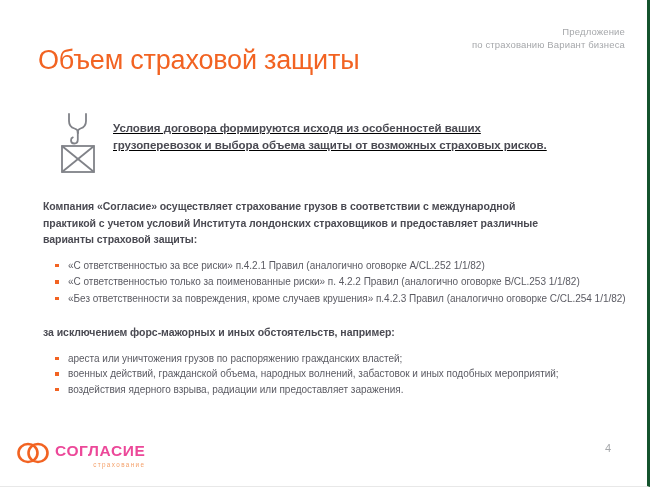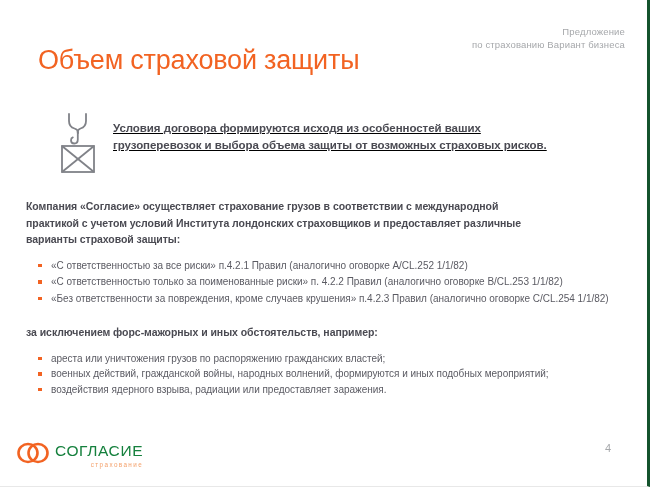--- a/index.html
+++ b/index.html
@@ -69,21 +69,21 @@
     font-weight: bold;
     color: #4a4a52;
     padding-top: 10px;
     letter-spacing: -0.05px;
   }
   .callout-text div { white-space: nowrap; }
 
   
   .body-block {
     position: absolute;
-    left: 26px;
+    left: 43px;
     top: 198px;
     width: 590px;
   }
   .lead {
     font-size: 10.5px;
     line-height: 16.5px;
     font-weight: bold;
     color: #4a4a52;
     letter-spacing: -0.05px;
     margin: 0;
@@ -124,22 +124,22 @@
     position: absolute;
     left: 16px;
     bottom: 17px;
     display: flex;
     align-items: flex-start;
   }
   .logo-mark { width: 34px; height: 24px; flex: 0 0 auto; }
   .logo-words { margin-left: 5px; padding-top: 2px; }
   .logo-name {
     font-size: 15.5px;
-    font-weight: normal;
-    color: #15803d;
+    font-weight: bold;
+    color: #ec4899;
     letter-spacing: 0.6px;
     line-height: 16px;
   }
   .logo-sub {
     font-size: 6.3px;
     color: #f4a06a;
     letter-spacing: 1.4px;
     text-align: right;
     line-height: 9px;
     margin-top: 1px;
@@ -198,21 +198,21 @@
       <li>«С ответственностью только за поименованные риски» п. 4.2.2 Правил (аналогично оговорке B/CL.253 1/1/82)</li>
       <li>«Без ответственности за повреждения, кроме случаев крушения» п.4.2.3 Правил (аналогично оговорке C/CL.254 1/1/82)</li>
     </ul>
 
     <div class="lead sub-lead">
       <div>за исключением форс-мажорных и иных обстоятельств, например:</div>
     </div>
 
     <ul class="bullets tight">
       <li>ареста или уничтожения грузов по распоряжению гражданских властей;</li>
-      <li>военных действий, гражданской войны, народных волнений, формируются и иных подобных мероприятий;</li>
+      <li>военных действий, гражданской объема, народных волнений, забастовок и иных подобных мероприятий;</li>
       <li>воздействия ядерного взрыва, радиации или предоставляет заражения.</li>
     </ul>
 
   </div>
 
   <div class="logo">
     <span class="logo-mark">
       <svg viewBox="0 0 34 24" width="34" height="24" xmlns="http://www.w3.org/2000/svg">
         <g fill="none" stroke="#f26322" stroke-width="2.6">
           <ellipse cx="12" cy="12" rx="9.5" ry="9"></ellipse>

